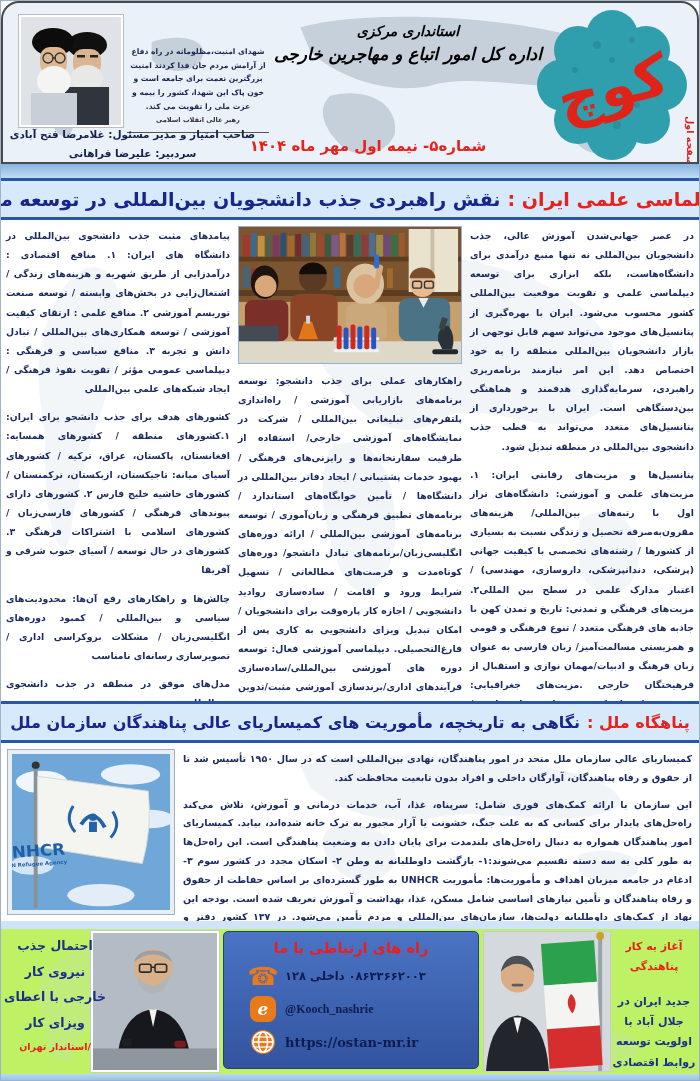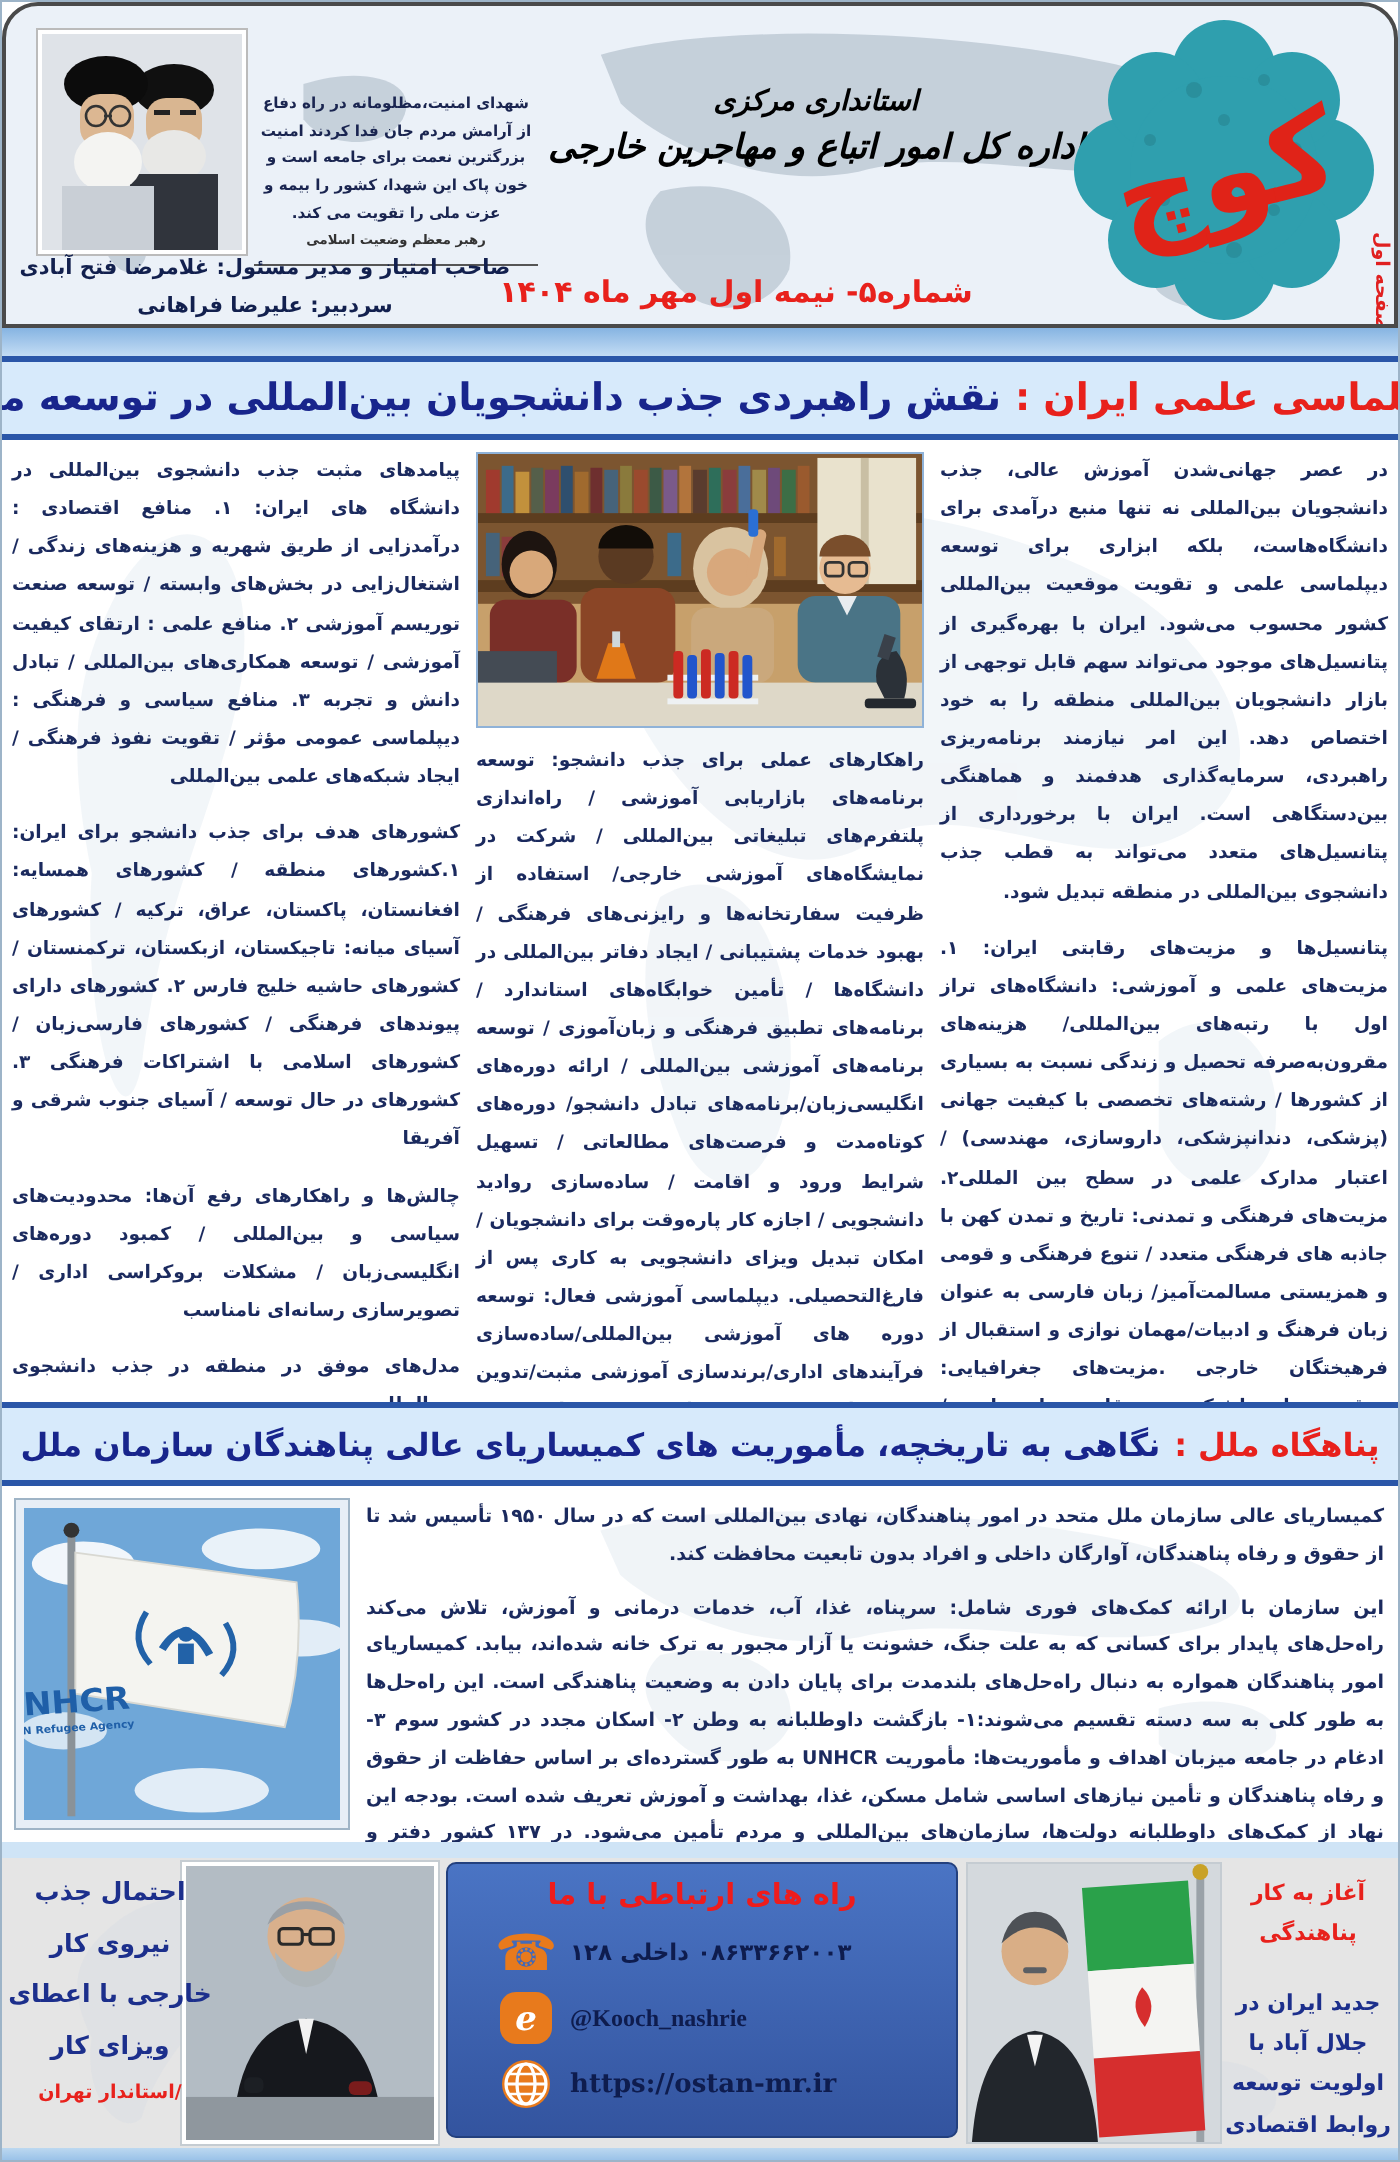--- a/index.html
+++ b/index.html
@@ -8,21 +8,21 @@
   
   .masthead{position:relative;height:163px;background:#ebf1f8;border:2px solid #4a4a4a;border-radius:18px 18px 0 0;overflow:hidden}
   .wm{position:absolute;inset:0;width:100%;height:100%;pointer-events:none}
   .leaders{position:absolute;left:16px;top:12px;width:104px;height:112px;border:2px solid #fff;box-shadow:0 0 0 1px #bbb;background:#dfe3e8}
   .leaders svg{display:block;width:100%;height:100%}
   .quote{position:absolute;left:124px;top:42px;width:142px;direction:rtl;text-align:center;color:#1a2550;font-size:7.6px;font-weight:700;line-height:1.8}
   .quote-src{display:block;font-size:6.6px;color:#333;margin-top:2px;padding-bottom:5px;border-bottom:1px solid #555}
   .publines{position:absolute;left:2px;top:122px;width:255px;direction:rtl;text-align:center;color:#12204e;font-weight:800;font-size:10.5px;line-height:1.85}
   .org{position:absolute;left:262px;top:18px;width:286px;text-align:center;direction:rtl;color:#000;font-weight:800;font-style:italic}
   .org-l1{font-size:12px}
-  .org-l2{font-size:14px;margin-top:22px}
+  .org-l2{font-size:14px;margin-top:2px}
   .org-l3{font-size:17px;margin-top:5px;white-space:nowrap}
   .issue{position:absolute;left:220px;top:134px;width:290px;text-align:center;color:#e8211c;font-weight:800;font-size:15px;direction:rtl}
   .logo{position:absolute;left:534px;top:2px;width:150px;height:160px}
   .logo svg{display:block;width:100%;height:100%}
   .page-label{position:absolute;left:682px;top:96px;height:66px;writing-mode:vertical-rl;color:#e02020;font-size:9.5px;font-weight:800;direction:rtl}
   
   .band1{height:14px;background:linear-gradient(#86b4e2,#c3dcf4)}
   .band2{height:8px;background:#cfe4f6}
   .band3{height:8px;background:linear-gradient(#bcd8f0,#8fbbe6)}
   
@@ -38,21 +38,21 @@
   .col p{margin:0 0 9px}
   .photo1{width:100%;height:138px;border:1px solid #8fb2d8;margin-bottom:7px;overflow:hidden;background:#c7a06b}
   .photo1 svg{display:block;width:100%;height:100%}
   
   .article2{position:relative;height:178px;display:flex;direction:rtl;gap:9px;padding:7px 7px 0;overflow:hidden;background:#fff}
   .a2-text{flex:1;position:relative;z-index:1;color:#1b2a5e;font-size:9.5px;font-weight:700;text-align:justify;line-height:1.98;direction:rtl}
   .a2-text p{margin:0 0 8px}
   .a2-photo{width:166px;height:164px;flex:none;border:4px solid #e7eef6;box-shadow:0 0 0 1px #9fb4c6;background:#6fa7d8;overflow:hidden}
   .a2-photo svg{display:block;width:100%;height:100%}
   
-  .footer{position:relative;height:145px;background:#e5e5e5;overflow:hidden}
+  .footer{position:relative;height:145px;background:#bef264;overflow:hidden}
   .foot-left{position:absolute;left:3px;top:2px;width:215px;height:141px}
   .fl-text{position:absolute;left:0;top:2px;width:102px;direction:rtl;text-align:center;z-index:2}
   .fl-title{color:#1c2f8c;font-weight:800;font-size:12.5px;line-height:2.05}
   .fl-src{display:block;color:#e8211c;font-weight:800;font-size:9.5px;margin-top:5px}
   .fl-photo{position:absolute;left:87px;top:0;width:128px;height:141px;border:2px solid #fff;box-shadow:0 0 0 1px #c5ccd2;background:#b3bcc4}
   .fl-photo svg,.fr-photo svg{display:block;width:100%;height:100%}
   .contact{position:absolute;left:222px;top:2px;width:256px;height:138px;background:linear-gradient(#4a74c4,#33549f);border:1px solid #23407e;border-radius:5px;z-index:1}
   .contact-title{color:#ee1c1c;text-align:center;font-weight:800;font-size:14.5px;margin-top:8px;direction:rtl}
   .c-row{display:flex;align-items:center;gap:9px;margin:7px 0 0 26px}
   .c-icon{flex:none;width:26px;height:26px;display:flex;align-items:center;justify-content:center}
@@ -97,21 +97,21 @@
         <circle cx="27" cy="41" r="5" fill="none" stroke="#333" stroke-width="1.3"></circle>
         <circle cx="39" cy="41" r="5" fill="none" stroke="#333" stroke-width="1.3"></circle>
         <line x1="31" y1="41" x2="35" y2="41" stroke="#333" stroke-width="1.3"></line>
         <ellipse cx="33" cy="64" rx="17" ry="15" fill="#f4f4f2"></ellipse>
         <rect x="10" y="76" width="46" height="32" fill="#c9cfd6"></rect>
       </svg>
     </div>
 
     <div class="quote">
       <span>شهدای امنیت،مظلومانه در راه دفاع از آرامش مردم جان فدا کردند امنیت بزرگترین نعمت برای جامعه است و خون پاک این شهدا، کشور را بیمه و عزت ملی را تقویت می کند.</span>
-      <span class="quote-src">رهبر معظم وضعیت اسلامی</span>
+      <span class="quote-src">رهبر عالی انقلاب اسلامی</span>
     </div>
 
     <div class="publines">
       <div>صاحب امتیاز و مدیر مسئول: غلامرضا فتح آبادی</div>
       <div>سردبیر: علیرضا فراهانی</div>
     </div>
 
     <div class="org">
       <div class="org-l2">استانداری مرکزی</div>
       <div class="org-l3">اداره کل امور اتباع و مهاجرین خارجی</div>

